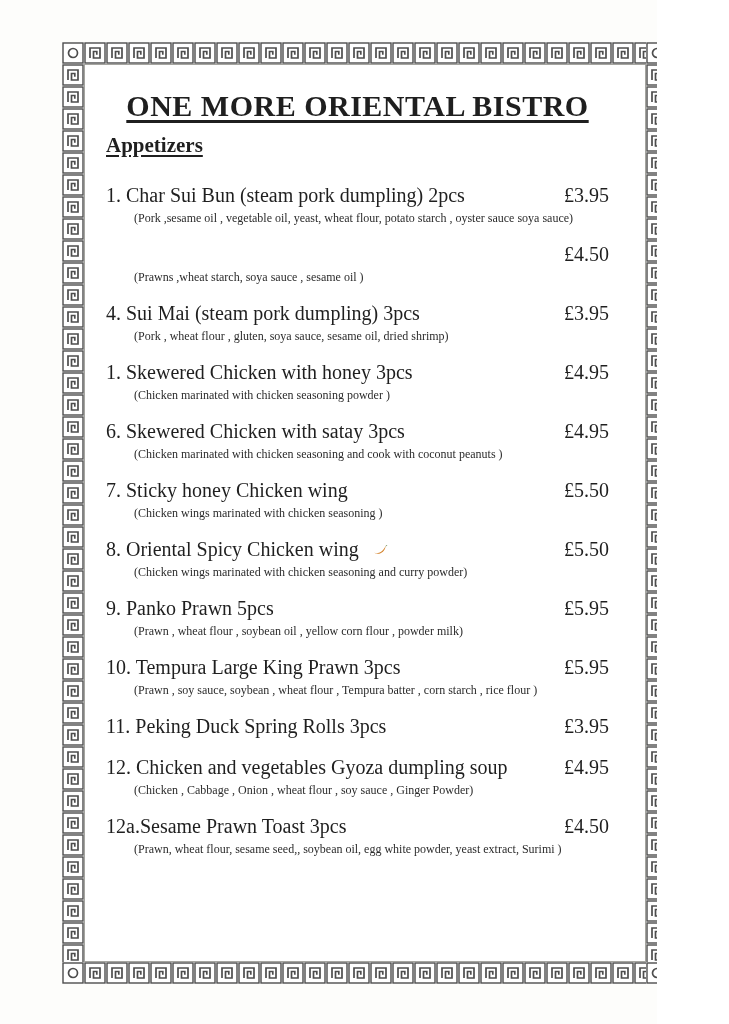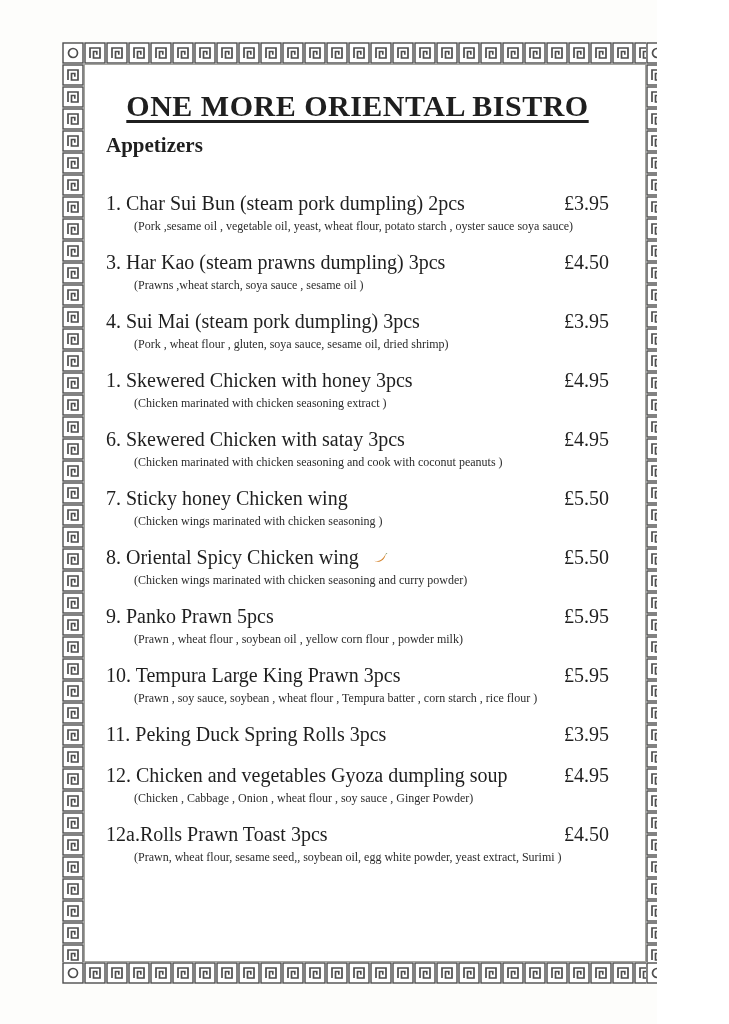--- a/index.html
+++ b/index.html
@@ -52,22 +52,23 @@
     font-weight: bold;
     letter-spacing: 0.5px;
     text-decoration: underline;
     text-underline-offset: 4px;
     margin-bottom: 10px;
     white-space: pre-wrap;
   }
   .section {
     font-size: 21px;
     font-weight: bold;
+    text-decoration: underline;
     text-underline-offset: 3px;
-    margin-bottom: 32px;
+    margin-bottom: 24px;
     white-space: pre-wrap;
   }
   .item { margin-bottom: 15px; }
   .item .row {
     display: flex;
     align-items: flex-start;
   }
   .item .name {
     font-size: 20px;
     line-height: 26px;
@@ -674,21 +675,20 @@
 
       <span class="spacer"></span>
       <span class="price">£3.95</span>
     </div>
     <div class="ingredients">(Pork ,sesame oil , vegetable oil, yeast, wheat flour, potato starch , oyster sauce soya sauce)</div>
   </div>
 
 
   <div class="item">
     <div class="row">
-      <span class="name">3. Har Kao (steam prawns dumpling) 3pcs</span>
 
       <span class="spacer"></span>
       <span class="price">£4.50</span>
     </div>
     <div class="ingredients">(Prawns ,wheat starch, soya sauce , sesame oil )</div>
   </div>
 
   <div class="item">
     <div class="row">
       <span class="name">4. Sui Mai (steam pork dumpling) 3pcs</span>
@@ -699,21 +699,21 @@
     <div class="ingredients">(Pork , wheat flour , gluten, soya sauce, sesame oil, dried shrimp)</div>
   </div>
 
   <div class="item">
     <div class="row">
       <span class="name">1. Skewered Chicken with honey 3pcs</span>
 
       <span class="spacer"></span>
       <span class="price">£4.95</span>
     </div>
-    <div class="ingredients">(Chicken marinated with chicken seasoning extract )</div>
+    <div class="ingredients">(Chicken marinated with chicken seasoning powder )</div>
   </div>
 
   <div class="item">
     <div class="row">
       <span class="name">6. Skewered Chicken with satay 3pcs</span>
 
       <span class="spacer"></span>
       <span class="price">£4.95</span>
     </div>
     <div class="ingredients">(Chicken marinated with chicken seasoning and cook with coconut peanuts )</div>
@@ -778,21 +778,21 @@
       <span class="name">12. Chicken and vegetables Gyoza dumpling soup</span>
 
       <span class="spacer"></span>
       <span class="price">£4.95</span>
     </div>
     <div class="ingredients">(Chicken , Cabbage , Onion , wheat flour , soy sauce , Ginger Powder)</div>
   </div>
 
   <div class="item">
     <div class="row">
-      <span class="name">12a.Rolls Prawn Toast 3pcs</span>
+      <span class="name">12a.Sesame Prawn Toast 3pcs</span>
 
       <span class="spacer"></span>
       <span class="price">£4.50</span>
     </div>
     <div class="ingredients">(Prawn, wheat flour, sesame seed,, soybean oil, egg white powder, yeast extract, Surimi )</div>
   </div>
 </div>
     </div>
   </div>
 </div>

